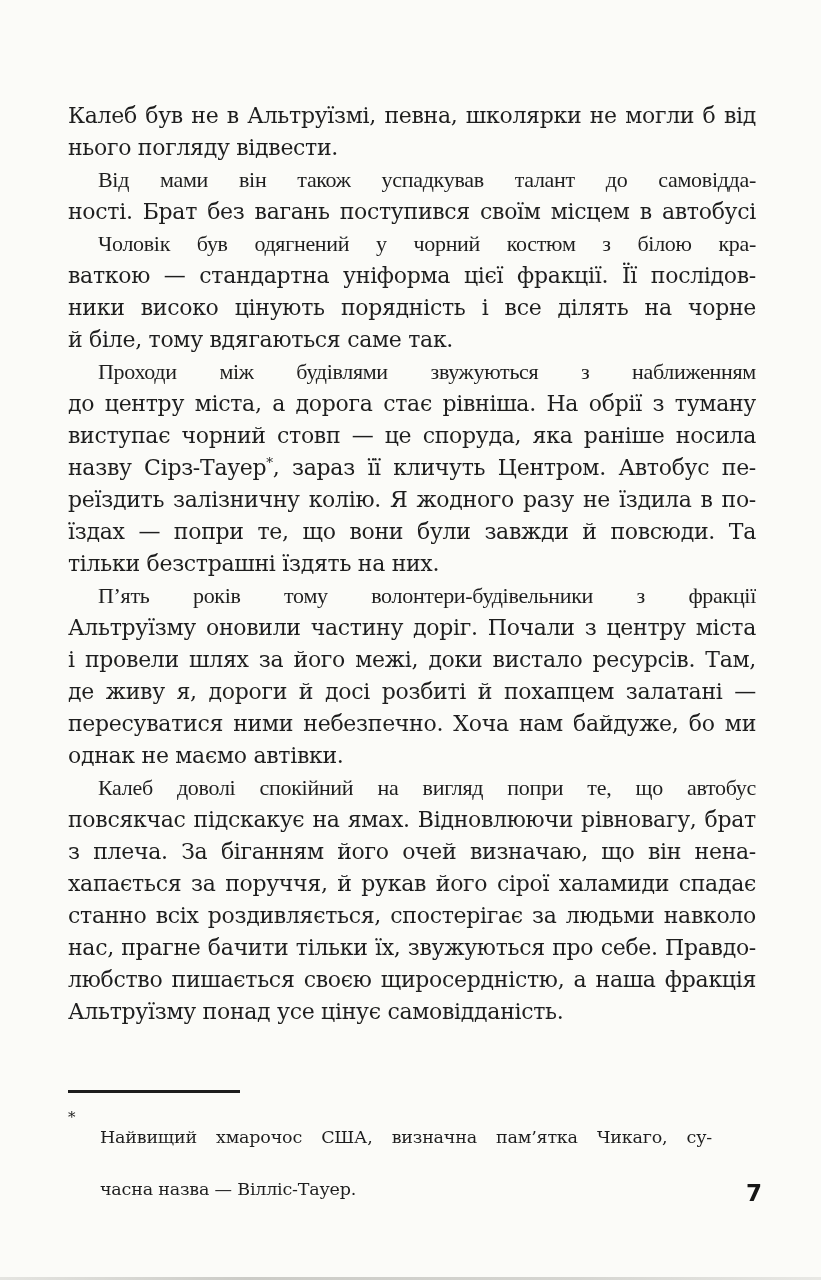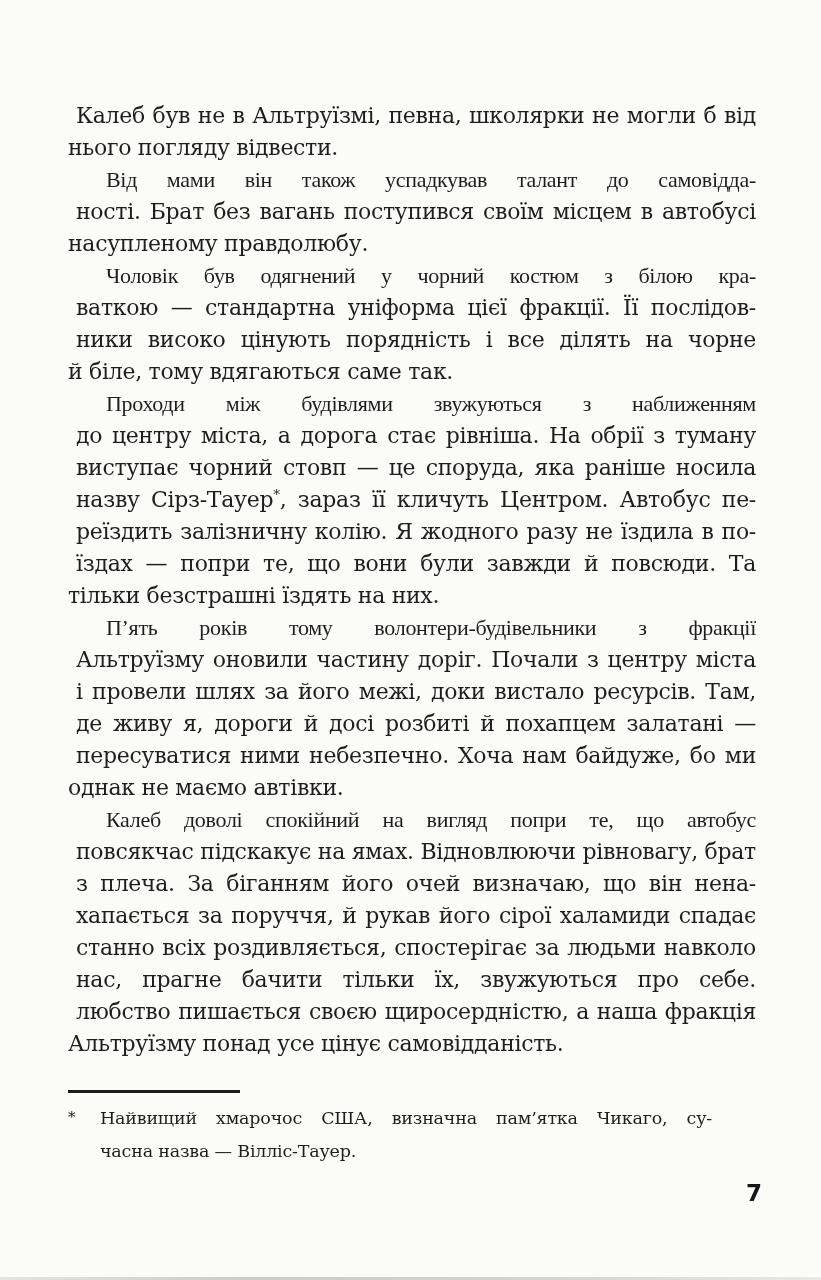--- a/index.html
+++ b/index.html
@@ -33,21 +33,20 @@
     line-height: 32px;
     font-size: 22px;
     letter-spacing: -0.3px;
     text-align: justify;
     text-align-last: justify;
     white-space: nowrap;
   }
   .line.justified {
     white-space: normal;
     overflow: hidden;
-    margin-left: 8px;
   }
   .line.para-end {
     text-align: center;
     text-align-last: left;
   }
   .line.indent {
     text-indent: 30px;
     font-family: Liberation Serif, serif;
   }
   sup.fn-ref {
@@ -82,20 +81,21 @@
   .footnote-lines {
     width: 612px;
   }
   .fn-line {
     font-size: 17.5px;
     line-height: 33px;
     letter-spacing: -0.2px;
     text-align: justify;
     text-align-last: justify;
     white-space: normal;
+    margin-top: 19px;
   }
   .fn-line.para-end {
     text-align: center;
     text-align-last: left;
   }
   
   .page-number {
     position: absolute;
     top: 1180px;
     right: 59px;
@@ -121,21 +121,20 @@
 </head>
 <body>
 
 <div class="page">
 
   <main class="text-block" id="text-block">
       <div class="line justified">Калеб був не в Альтруїзмі, певна, школярки не могли б від</div>
       <div class="line para-end">нього погляду відвести.</div>
       <div class="line justified indent">Від мами він також успадкував талант до самовідда-</div>
       <div class="line justified">ності. Брат без вагань поступився своїм місцем в автобусі</div>
-      <div class="line para-end">насупленому правдолюбу.</div>
       <div class="line justified indent">Чоловік був одягнений у чорний костюм з білою кра-</div>
       <div class="line justified">ваткою — стандартна уніформа цієї фракції. Її послідов-</div>
       <div class="line justified">ники високо цінують порядність і все ділять на чорне</div>
       <div class="line para-end">й біле, тому вдягаються саме так.</div>
       <div class="line justified indent">Проходи між будівлями звужуються з наближенням</div>
       <div class="line justified">до центру міста, а дорога стає рівніша. На обрії з туману</div>
       <div class="line justified">виступає чорний стовп — це споруда, яка раніше носила</div>
       <div class="line justified">назву Сірз-Тауер<sup class="fn-ref">*</sup>, зараз її кличуть Центром. Автобус пе-</div>
       <div class="line justified">реїздить залізничну колію. Я жодного разу не їздила в по-</div>
       <div class="line justified">їздах — попри те, що вони були завжди й повсюди. Та</div>

